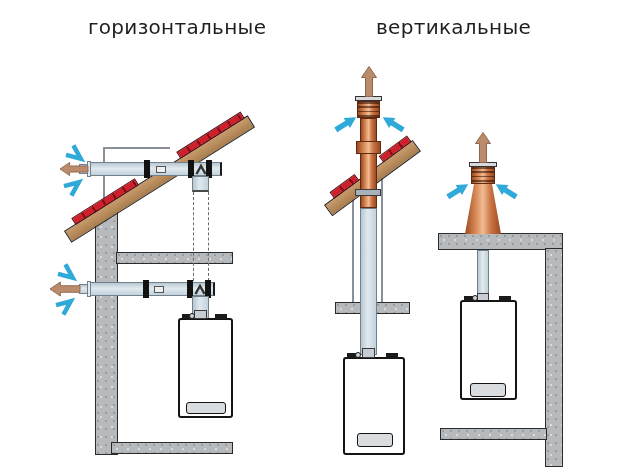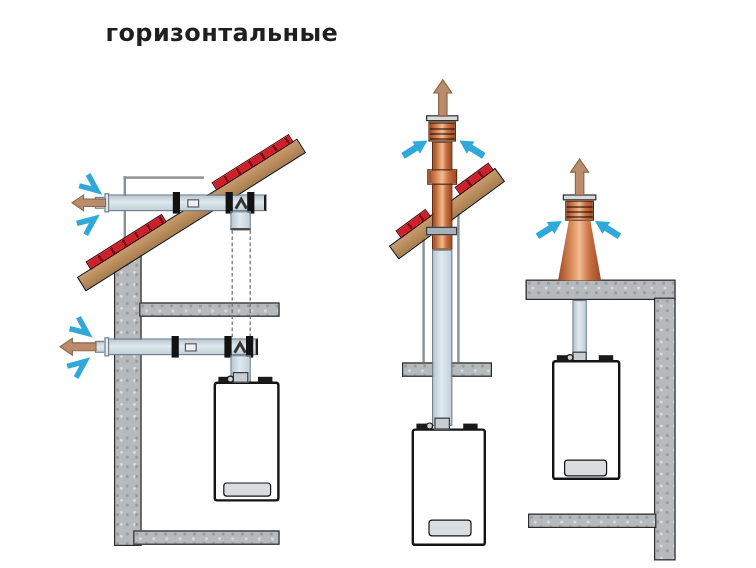--- a/index.html
+++ b/index.html
@@ -41,21 +41,22 @@
   .fitting-round{position:absolute;background:#cfd3d6;border:1.3px solid #1a1a1a;border-radius:50%;box-sizing:border-box;}
   .adapter{position:absolute;background:#c7cdd2;border:1px solid #3a3a3a;box-sizing:border-box;}
   .gclamp{position:absolute;background:#a9b1b8;border:1px solid #3c3c3c;box-sizing:border-box;}
   svg{position:absolute;overflow:visible;}
 </style>
 </head>
 <body>
 
 <div id="canvas">
 
-  <div class="title" style="left:88px;top:15px;font-weight:bold;">горизонтальные</div>
+  <div class="title" style="left:88px;top:15px;">горизонтальные</div>
+  <div class="title" style="left:376px;top:15px;">вертикальные</div>
 
   <div>
 
     <div class="concrete" style="left:95px;top:210px;width:23px;height:245px;"></div>
     <div class="concrete" style="left:116px;top:252px;width:117px;height:12px;"></div>
     <div class="concrete" style="left:111px;top:442px;width:122px;height:12px;"></div>
 
     <div class="thinline" style="left:103px;top:147px;width:1.6px;height:53px;"></div>
     <div class="thinline" style="left:103px;top:147px;width:67px;height:1.6px;"></div>
 

